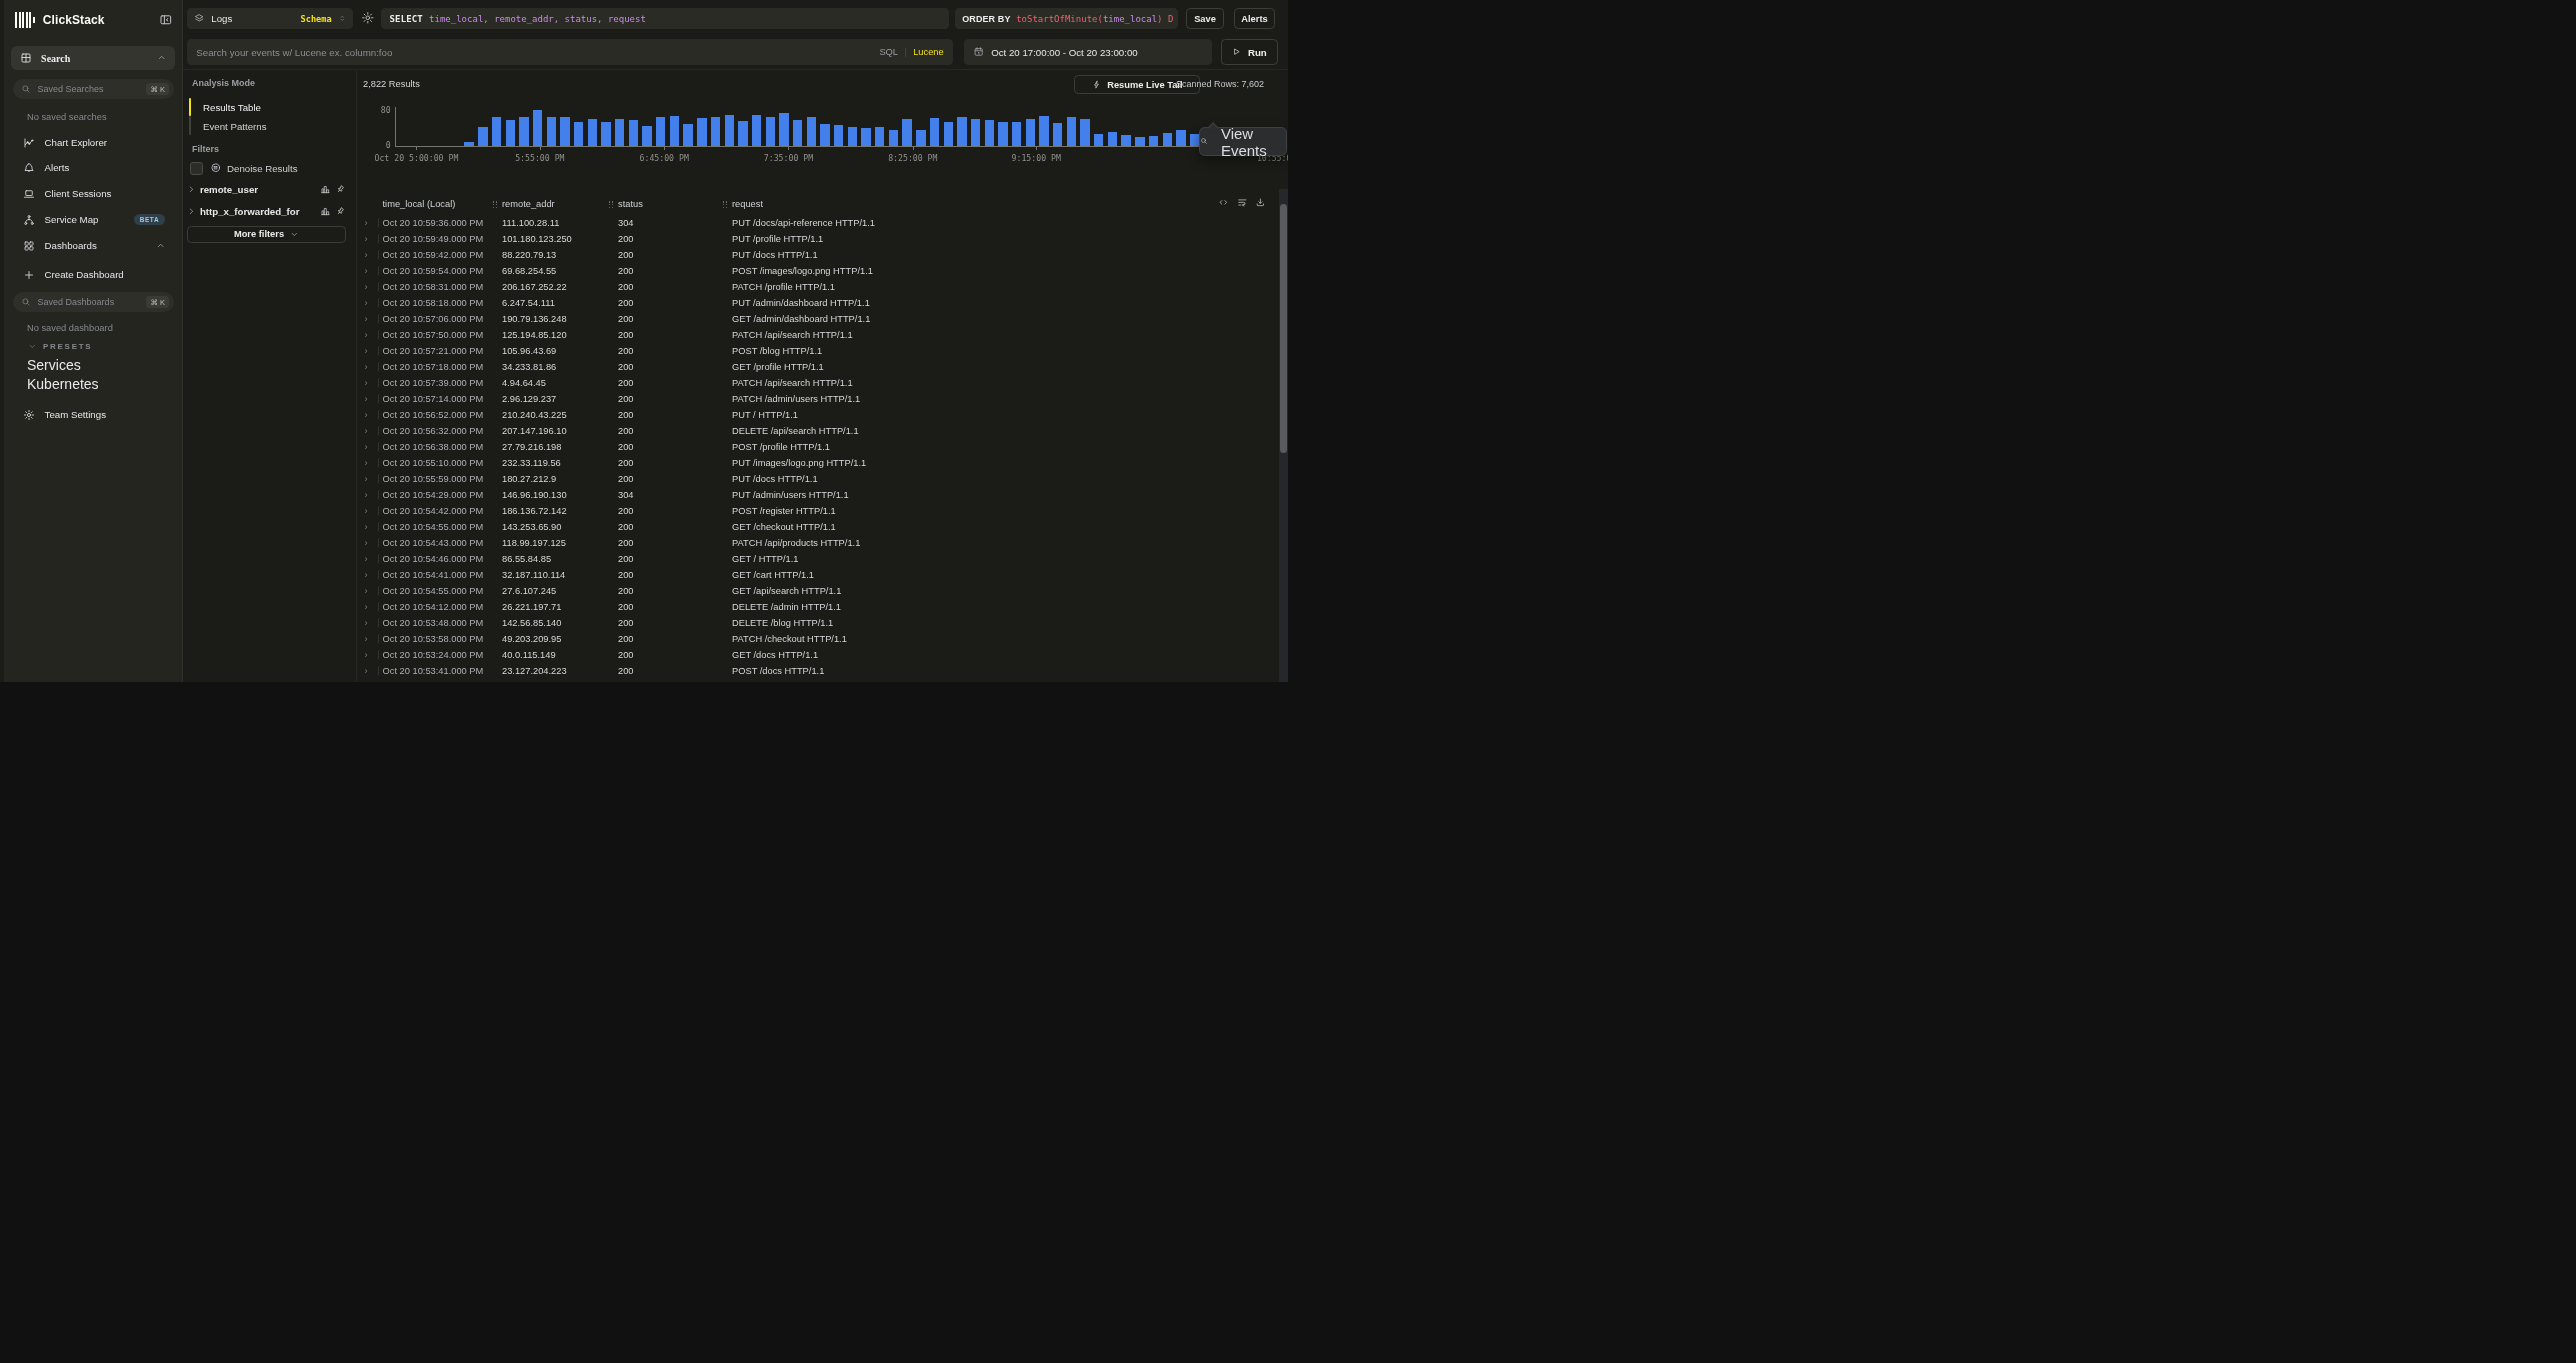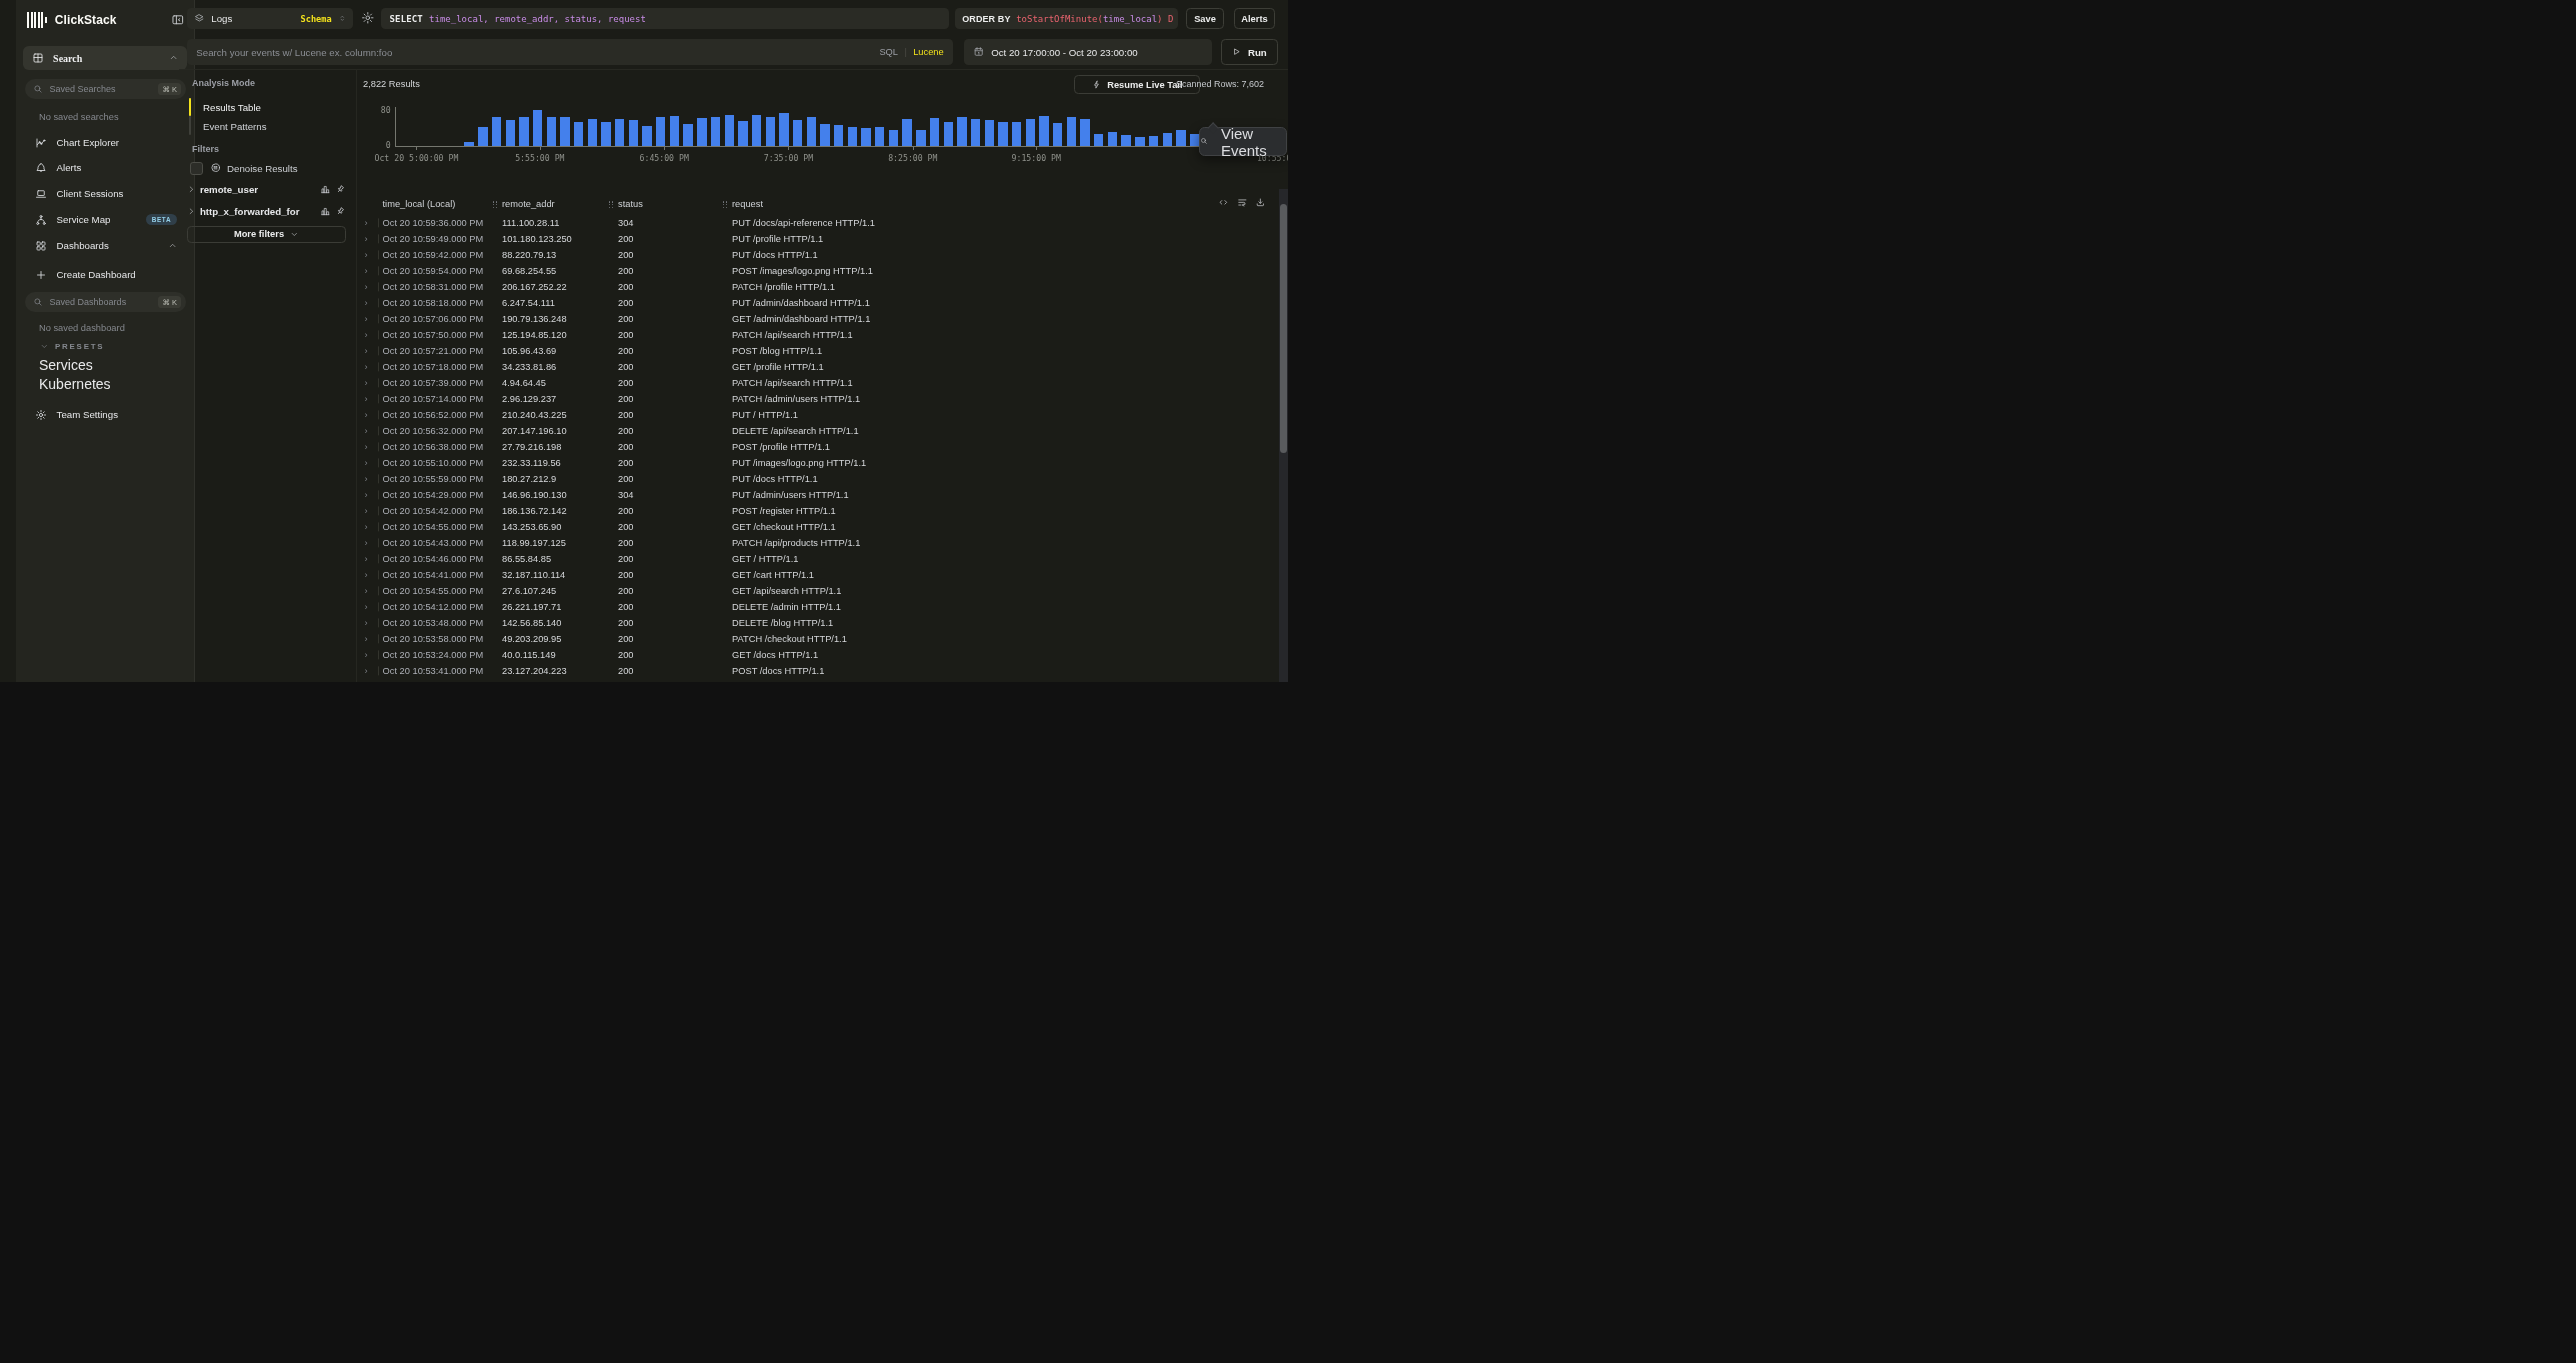--- a/index.html
+++ b/index.html
@@ -3,21 +3,21 @@
 <meta charset="utf-8">
 <style>
   html,body{margin:0;padding:0;background:#111;}
   #app{position:relative;width:1288px;height:682px;background:#1b1c17;overflow:hidden;
        font-family:"Liberation Sans",sans-serif;color:#e8e9ea;-webkit-font-smoothing:antialiased;}
   .abs{position:absolute;}
   svg{display:block;}
   .ic{stroke:currentColor;fill:none;stroke-width:1.7;stroke-linecap:round;stroke-linejoin:round;}
 
   
-  #sidebar{position:absolute;left:16px;top:0;width:178px;height:100%;background:#24251f;border-right:0.7px solid #30312b;}
+  #sidebar{position:absolute;left:4px;top:0;width:178px;height:100%;background:#24251f;border-right:0.7px solid #30312b;}
   #logo-row{position:absolute;left:11.4px;top:10.7px;height:18.6px;display:flex;align-items:center;gap:7.9px;}
   .ch-logo{display:flex;align-items:center;gap:1.4px;height:17px;}
   .ch-logo i{display:block;width:2.1px;height:15.7px;background:#fbfbf6;}
   .ch-logo i.short{height:5.7px;}
   #logo-title{font-size:12px;font-weight:700;letter-spacing:0.1px;color:#fbfbf6;}
   #collapse-btn{position:absolute;right:9.3px;top:13px;width:13.6px;height:13.6px;color:#c9cbce;}
   #nav-search{position:absolute;left:7.2px;top:46px;width:164px;height:24px;background:#34352e;border-radius:5.7px;
               display:flex;align-items:center;gap:9.3px;padding:0 8.6px;box-sizing:border-box;}
   #nav-search .lbl{font-size:10px;font-weight:600;color:#f0f1f2;font-family:Liberation Serif, serif;}
   .chev-right-auto{margin-left:auto;color:#b9bbbe;}

